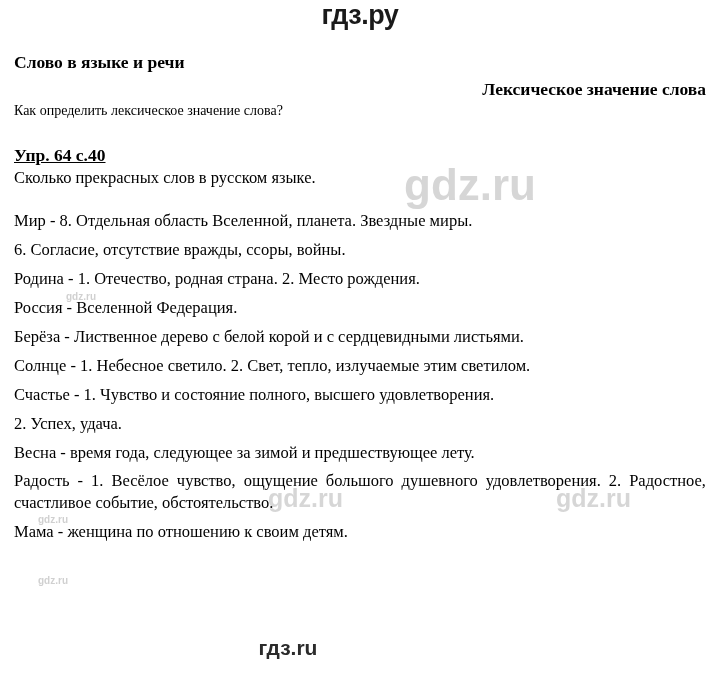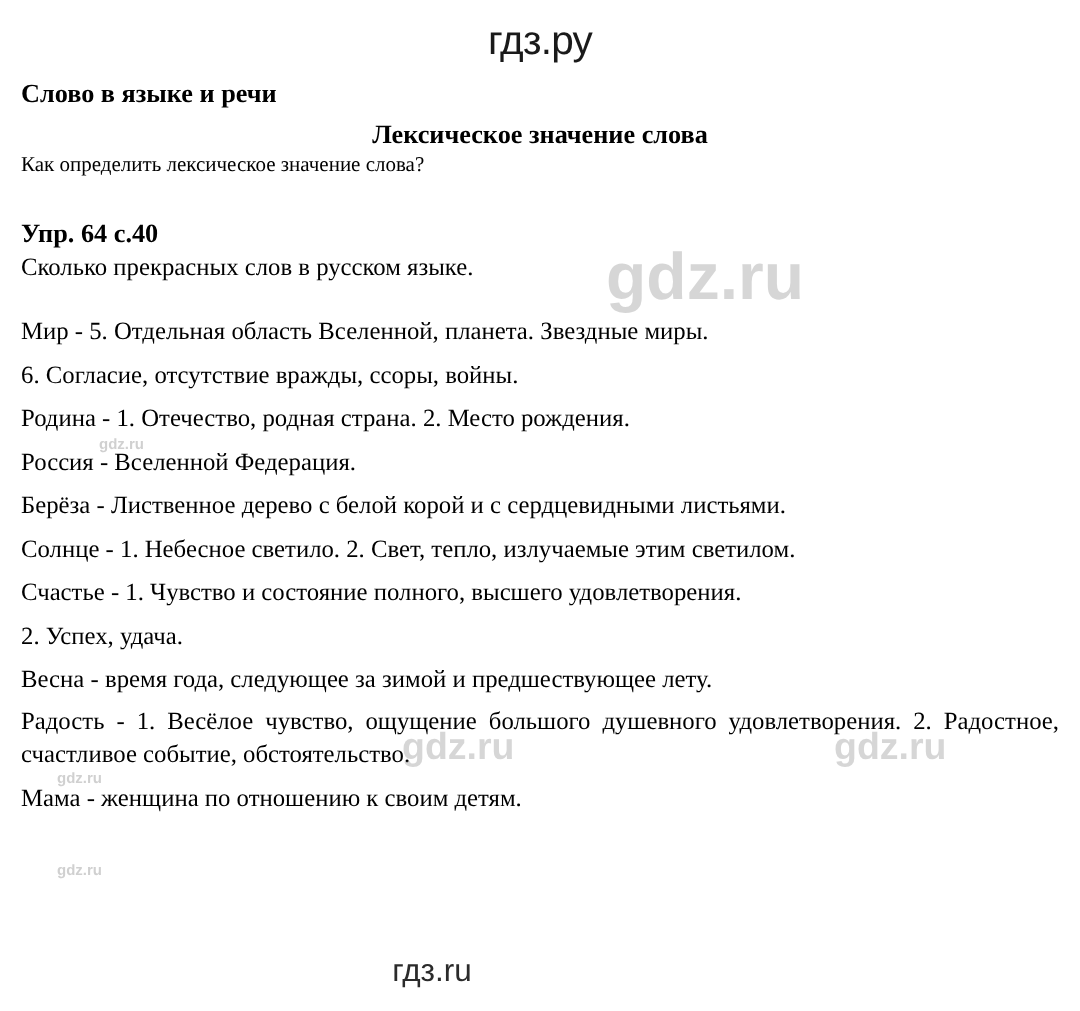--- a/index.html
+++ b/index.html
@@ -19,40 +19,40 @@
   .page {
     position: relative;
     width: 720px;
     height: 674px;
     box-sizing: border-box;
   }
 
   
   .site-logo {
     position: absolute;
-    top: 12px;
+    top: 0px;
     left: 0;
     width: 720px;
     text-align: center;
     font-family: "Liberation Sans", sans-serif;
-    font-weight: normal;
+    font-weight: bold;
     font-size: 27px;
     color: #1a1a1a;
     letter-spacing: -0.5px;
   }
 
   
   .bottom-logo {
     position: absolute;
     left: 0;
     bottom: 14px;
     width: 576px;
     text-align: center;
     font-family: "Liberation Sans", sans-serif;
-    font-weight: normal;
+    font-weight: bold;
     font-size: 21px;
     color: #2b2b2b;
   }
 
   .content {
     position: absolute;
     left: 14px;
     top: 52px;
     width: 692px;
   }
@@ -60,32 +60,33 @@
   .section-title {
     font-weight: bold;
     font-size: 17.5px;
     margin: 0 0 6px 0;
     font-family: "Liberation Serif", serif;
   }
   .sub-title {
     font-weight: bold;
     font-size: 17.5px;
     margin: 0 0 3px 0;
-    text-align: center;
+    text-align: right;
   }
   .question-title {
     font-weight: normal;
     font-size: 14px;
     margin: 0 0 26px 0;
     text-align: left;
   }
   .exercise-num {
     font-weight: bold;
     font-size: 17.5px;
     margin: 0 0 2px 0;
+    text-decoration: underline;
   }
   .task-line {
     font-size: 16.5px;
     margin: 0 0 22px 0;
   }
 
   .entries {
     font-size: 16.5px;
     line-height: 1.33;
   }
@@ -142,21 +143,21 @@
 
   <div class="content">
     <div class="section-title">Слово в языке и речи</div>
     <div class="sub-title">Лексическое значение слова</div>
     <div class="question-title">Как определить лексическое значение слова?</div>
 
     <div class="exercise-num">Упр. 64 с.40</div>
     <div class="task-line">Сколько прекрасных слов в русском языке.</div>
 
     <div class="entries">
-      <p class="entry nojust">Мир -  5. Отдельная область Вселенной, планета. Звездные миры.</p>
+      <p class="entry nojust">Мир -  8. Отдельная область Вселенной, планета. Звездные миры.</p>
       <p class="entry nojust">6. Согласие, отсутствие вражды, ссоры, войны.</p>
       <p class="entry nojust">Родина - 1. Отечество, родная страна. 2. Место рождения.</p>
       <p class="entry nojust">Россия -  Вселенной Федерация.</p>
       <p class="entry">Берёза - Лиственное дерево с белой корой и с сердцевидными листьями.</p>
       <p class="entry">Солнце - 1. Небесное светило. 2. Свет, тепло, излучаемые этим светилом.</p>
       <p class="entry nojust">Счастье - 1. Чувство и состояние полного, высшего удовлетворения.</p>
       <p class="entry nojust">2. Успех, удача.</p>
       <p class="entry nojust">Весна - время года, следующее за зимой и предшествующее лету.</p>
       <p class="entry">Радость - 1. Весёлое чувство, ощущение большого душевного удовлетворения. 2. Радостное, счастливое событие, обстоятельство.</p>
       <p class="entry nojust">Мама - женщина по отношению к своим детям.</p>

